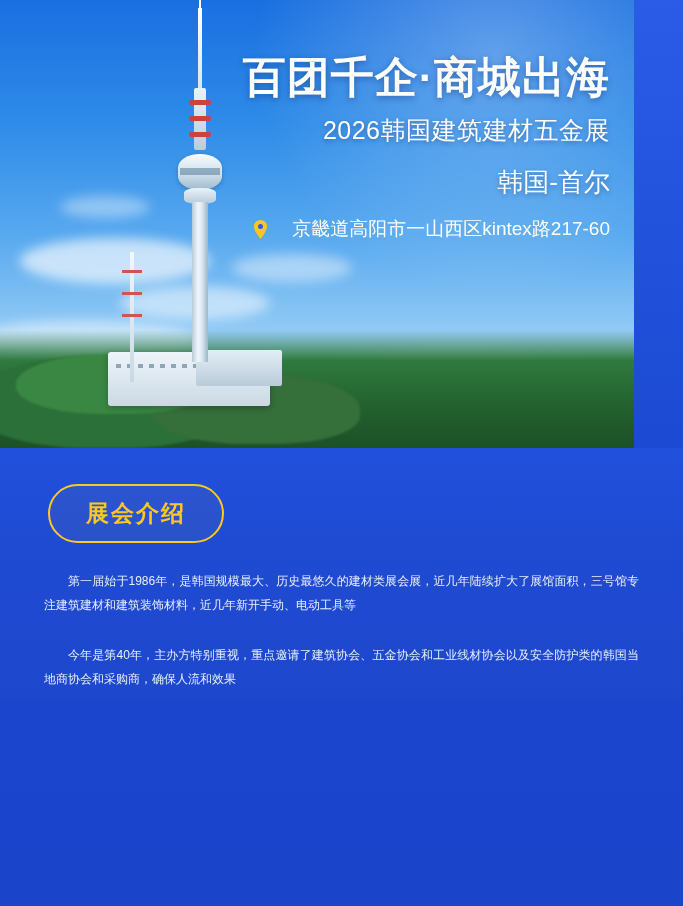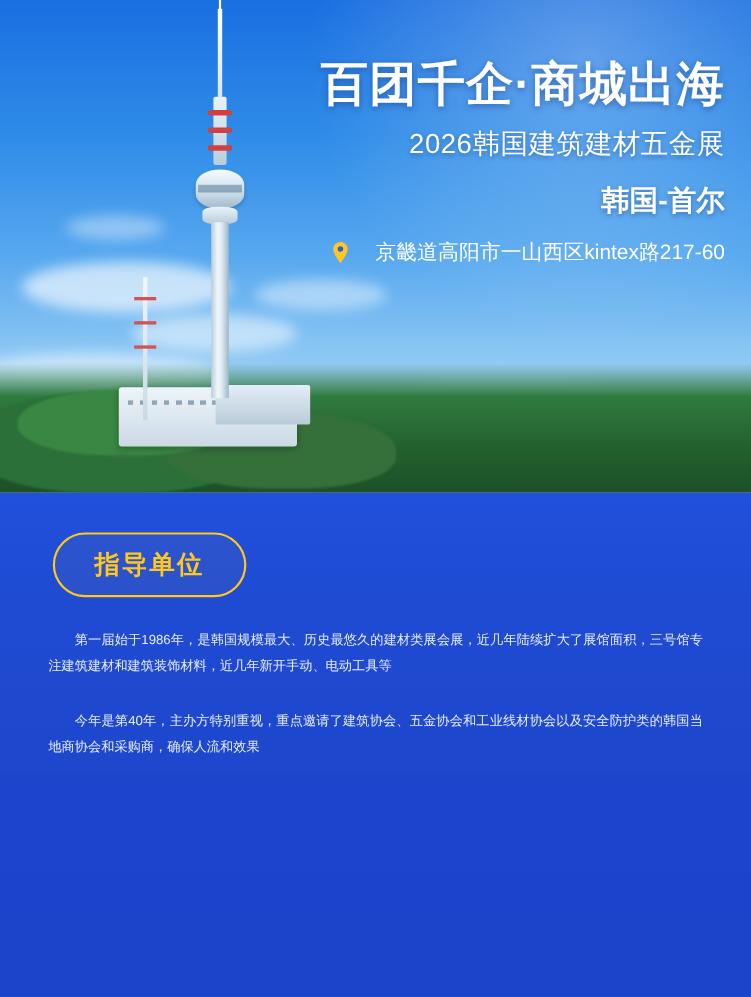--- a/index.html
+++ b/index.html
@@ -17,21 +17,21 @@
     position: relative;
     width: 683px;
     height: 906px;
     background: linear-gradient(180deg, #2a5ce8 0%, #1f4fd8 35%, #1b46cf 60%, #1a44ca 100%);
     overflow: hidden;
   }
 
   
   .hero {
     position: relative;
-    width: 683px;
+    width: 634px;
     height: 448px;
     overflow: hidden;
   }
   .hero-sky {
     position: absolute;
     inset: 0;
     background:
       radial-gradient(circle at 78% 12%, rgba(255,255,255,0.28) 0%, rgba(255,255,255,0) 38%),
       linear-gradient(180deg, #1a6fe0 0%, #2f8ce8 28%, #57a8ef 52%, #8cc7f4 72%, #bfe0f8 88%, #dff0fb 100%);
   }
@@ -221,21 +221,21 @@
     color: #ffffff;
     white-space: nowrap;
     text-shadow: 0 3px 7px rgba(10,40,110,.35);
   }
   .dates .num { color: #ffc71f; font-size: 60px; }
   .dates .dash { color: #ffc71f; font-size: 56px; padding: 0 2px; }
   .dates .unit { font-size: 34px; color: #ffffff; }
   .city {
     margin-top: 18px;
     font-size: 26px;
-    font-weight: bold;
+    font-weight: normal;
     color: #ffffff;
     text-shadow: 0 2px 5px rgba(10,40,110,.4);
   }
   .addr-row {
     margin-top: 16px;
     font-size: 19px;
     color: #ffffff;
     display: flex;
     justify-content: flex-end;
     align-items: center;
@@ -365,18 +365,18 @@
             <circle cx="7.5" cy="6.4" r="2.5" fill="#2a5ce8"></circle>
           </svg>
         </span>
         <span>京畿道高阳市一山西区kintex路217-60</span>
       </div>
     </div>
   </div>
 
 
   <div class="intro">
-    <div class="pill">指导单位</div>
+    <div class="pill">展会介绍</div>
     <div class="para">第一届始于1986年，是韩国规模最大、历史最悠久的建材类展会展，近几年陆续扩大了展馆面积，三号馆专注建筑建材和建筑装饰材料，近几年新开手动、电动工具等</div>
     <div class="para second">今年是第40年，主办方特别重视，重点邀请了建筑协会、五金协会和工业线材协会以及安全防护类的韩国当地商协会和采购商，确保人流和效果</div>
   </div>
 
 </div>
 
 </body></html>

